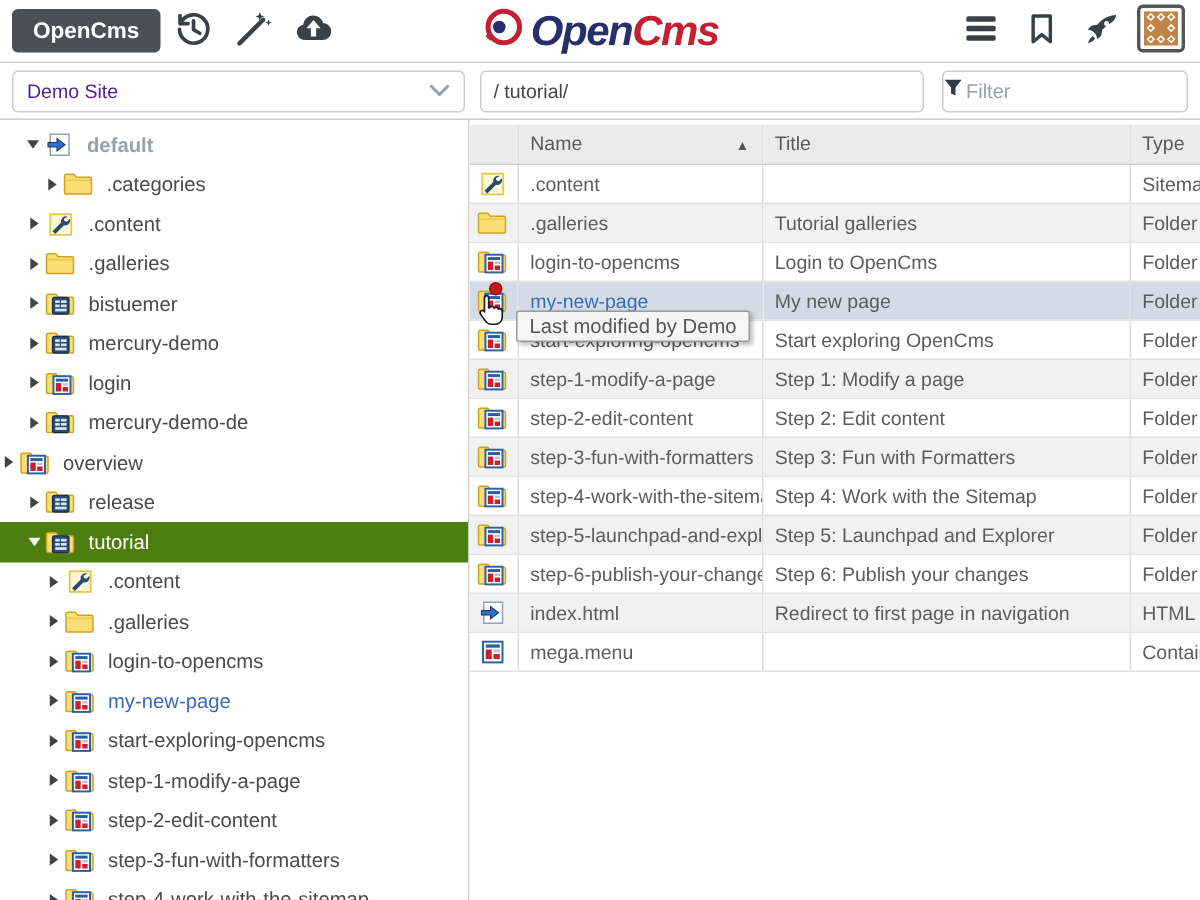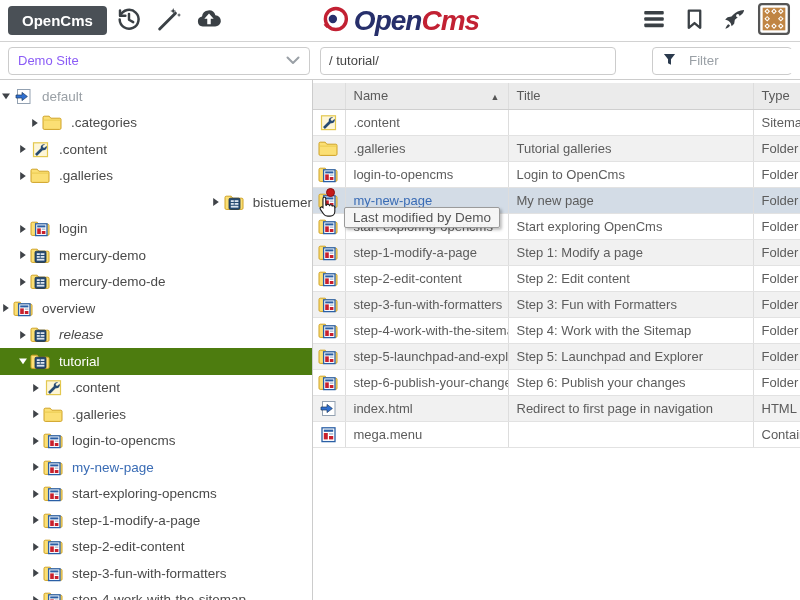--- a/index.html
+++ b/index.html
@@ -18,27 +18,27 @@
   .logo { position:absolute; left:50%; transform:translateX(-50%);
     display:flex; align-items:center; gap:3px; user-select:none; }
   .logo-text { font-size:28px; font-weight:bold; letter-spacing:-1px;font-style:italic; }
   .logo-open { color:#272f6b; } .logo-cms { color:#c22133; }
 
   
   .toolbar2 { height:38px; background:#fff; border-bottom:1px solid #ccc;
     display:flex; align-items:center; padding:0 8px; gap:10px; }
   .site-select { width:302px; height:28px; border:1px solid #ccc; border-radius:4px;
     display:flex; align-items:center; justify-content:space-between; padding:0 9px;
-    font-size:13px; color:#8b5cf6; cursor:pointer; background:#fff; }
+    font-size:13px; color:#4c1d95; cursor:pointer; background:#fff; }
   .path-input, .filter-input { height:28px; border:1px solid #ccc; border-radius:4px;
     font-size:13px; color:#444; padding:0 8px; outline:none;
     font-family:"Liberation Sans", sans-serif; }
   .path-input { width:296px; }
-  .filter-box { margin-left:auto; width:140px; height:28px; border:1px solid #ccc;
-    border-radius:4px; display:flex; align-items:center; padding:0 10px; gap:13px; background:#fff; }
+  .filter-box { margin-left:auto; width:164px; height:28px; border:1px solid #ccc;
+    border-radius:4px; display:flex; align-items:center; padding:0 0; gap:2px; background:#fff; }
   .filter-box input { border:none; width:110px; height:24px; padding:0; }
   .filter-box input::placeholder { color:#9aa0a6; }
 
   
   .main { display:flex; height:520px; }
 
   
   .tree-panel { width:313px; border-right:1px solid #ccc; padding-top:3px;
     overflow:hidden; background:#fff; }
   .tree-row { height:26.5px; display:flex; align-items:center; font-size:13.5px;
@@ -201,21 +201,21 @@
       <svg width="13" height="13" viewBox="0 0 14 14">
           <path d="M1 1.2h12L8.6 6.8v5.8l-3.2-1.5V6.8z" fill="#2b3a4d"></path>
         </svg>
     </span>
     <input type="text" placeholder="Filter" style="">
   </div>
 </div>
 
 <div class="main">
   <div class="tree-panel" id="tree">
-      <div class="tree-row" style="padding-left: 0;">
+      <div class="tree-row" style="padding-left: 16px; font-weight: bold;">
         <span class="expander">
           <svg width="10" height="8" viewBox="0 0 10 8">
             <path d="M1 1.5h8L5 7.2z" fill="currentColor"></path>
           </svg>
         </span>
         <span class="tree-icon">
           <svg width="20" height="17" viewBox="0 0 20 17">
             <rect x="4.5" y="1.5" width="12.5" height="14" fill="#fff" stroke="#93a1b1"></rect>
             <path d="M3 7h6V4.4l5.4 4.1L9 12.6V10H3z" fill="#2f6fd0" stroke="#1d3a5e" stroke-width=".7"></path>
           </svg>
@@ -257,21 +257,21 @@
           </svg>
         </span>
         <span class="tree-icon">
           <svg width="20" height="17" viewBox="0 0 20 17">
             <path d="M1 3.4c0-.7.5-1.2 1.2-1.2h5l1.6 2h9.1c.6 0 1.1.5 1.1 1.1v8.9c0 .7-.5 1.2-1.2 1.2H2.2c-.7 0-1.2-.5-1.2-1.2z" fill="#fbdf74" stroke="#cfa226"></path>
             <path d="M1.3 6.1h17.4" stroke="#e9c94e" stroke-width="1"></path>
           </svg>
         </span>
         <span class="tree-label">.galleries</span>
       </div>
-      <div class="tree-row" style="padding-left: 17px; justify-content: flex-end;">
+      <div class="tree-row" style="padding-left: 17px;">
         <span class="expander">
           <svg width="8" height="10" viewBox="0 0 8 10">
             <path d="M1.2 1l5.6 4-5.6 4z" fill="currentColor"></path>
           </svg>
         </span>
         <span class="tree-icon">
           <svg width="20" height="17" viewBox="0 0 20 17">
             <path d="M1 3.4c0-.7.5-1.2 1.2-1.2h5l1.6 2h9.1c.6 0 1.1.5 1.1 1.1v8.9c0 .7-.5 1.2-1.2 1.2H2.2c-.7 0-1.2-.5-1.2-1.2z" fill="#fbdf74" stroke="#cfa226"></path>
             <rect x="5" y="4.2" width="11" height="11.2" rx="1.4" fill="#274b72" stroke="#16304d" stroke-width=".8"></rect>
             <rect x="6.8" y="6.2" width="3" height="1.8" fill="#dbe4ee"></rect>
@@ -285,57 +285,57 @@
       </div>
       <div class="tree-row" style="padding-left: 17px;">
         <span class="expander">
           <svg width="8" height="10" viewBox="0 0 8 10">
             <path d="M1.2 1l5.6 4-5.6 4z" fill="currentColor"></path>
           </svg>
         </span>
         <span class="tree-icon">
           <svg width="20" height="17" viewBox="0 0 20 17">
             <path d="M1 3.4c0-.7.5-1.2 1.2-1.2h5l1.6 2h9.1c.6 0 1.1.5 1.1 1.1v8.9c0 .7-.5 1.2-1.2 1.2H2.2c-.7 0-1.2-.5-1.2-1.2z" fill="#fbdf74" stroke="#cfa226"></path>
-            <rect x="5.6" y="3.8" width="11.4" height="11.8" fill="#fff" stroke="#2a5fa5" stroke-width="1.3"></rect>
-            <rect x="7.2" y="5.4" width="8.2" height="2" fill="#2a5fa5"></rect>
-            <rect x="7.2" y="8.4" width="3.6" height="5.6" fill="#c8202c"></rect>
-            <rect x="11.8" y="8.4" width="3.6" height="1.6" fill="#b9c6d6"></rect>
-            <rect x="11.8" y="11" width="3.6" height="3" fill="#c8202c"></rect>
-          </svg>
-        </span>
-        <span class="tree-label">login</span>
-      </div>
-      <div class="tree-row" style="padding-left: 17px;">
-        <span class="expander">
-          <svg width="8" height="10" viewBox="0 0 8 10">
-            <path d="M1.2 1l5.6 4-5.6 4z" fill="currentColor"></path>
-          </svg>
-        </span>
-        <span class="tree-icon">
-          <svg width="20" height="17" viewBox="0 0 20 17">
-            <path d="M1 3.4c0-.7.5-1.2 1.2-1.2h5l1.6 2h9.1c.6 0 1.1.5 1.1 1.1v8.9c0 .7-.5 1.2-1.2 1.2H2.2c-.7 0-1.2-.5-1.2-1.2z" fill="#fbdf74" stroke="#cfa226"></path>
             <rect x="5" y="4.2" width="11" height="11.2" rx="1.4" fill="#274b72" stroke="#16304d" stroke-width=".8"></rect>
             <rect x="6.8" y="6.2" width="3" height="1.8" fill="#dbe4ee"></rect>
             <rect x="10.6" y="6.2" width="3.8" height="1.8" fill="#dbe4ee"></rect>
             <rect x="6.8" y="9" width="3" height="1.8" fill="#dbe4ee"></rect>
             <rect x="10.6" y="9" width="3.8" height="1.8" fill="#dbe4ee"></rect>
             <rect x="6.8" y="11.8" width="7.6" height="1.8" fill="#dbe4ee"></rect>
           </svg>
         </span>
         <span class="tree-label">mercury-demo</span>
       </div>
       <div class="tree-row" style="padding-left: 17px;">
         <span class="expander">
           <svg width="8" height="10" viewBox="0 0 8 10">
             <path d="M1.2 1l5.6 4-5.6 4z" fill="currentColor"></path>
           </svg>
         </span>
         <span class="tree-icon">
           <svg width="20" height="17" viewBox="0 0 20 17">
             <path d="M1 3.4c0-.7.5-1.2 1.2-1.2h5l1.6 2h9.1c.6 0 1.1.5 1.1 1.1v8.9c0 .7-.5 1.2-1.2 1.2H2.2c-.7 0-1.2-.5-1.2-1.2z" fill="#fbdf74" stroke="#cfa226"></path>
+            <rect x="5.6" y="3.8" width="11.4" height="11.8" fill="#fff" stroke="#2a5fa5" stroke-width="1.3"></rect>
+            <rect x="7.2" y="5.4" width="8.2" height="2" fill="#2a5fa5"></rect>
+            <rect x="7.2" y="8.4" width="3.6" height="5.6" fill="#c8202c"></rect>
+            <rect x="11.8" y="8.4" width="3.6" height="1.6" fill="#b9c6d6"></rect>
+            <rect x="11.8" y="11" width="3.6" height="3" fill="#c8202c"></rect>
+          </svg>
+        </span>
+        <span class="tree-label">login</span>
+      </div>
+      <div class="tree-row" style="padding-left: 17px;">
+        <span class="expander">
+          <svg width="8" height="10" viewBox="0 0 8 10">
+            <path d="M1.2 1l5.6 4-5.6 4z" fill="currentColor"></path>
+          </svg>
+        </span>
+        <span class="tree-icon">
+          <svg width="20" height="17" viewBox="0 0 20 17">
+            <path d="M1 3.4c0-.7.5-1.2 1.2-1.2h5l1.6 2h9.1c.6 0 1.1.5 1.1 1.1v8.9c0 .7-.5 1.2-1.2 1.2H2.2c-.7 0-1.2-.5-1.2-1.2z" fill="#fbdf74" stroke="#cfa226"></path>
             <rect x="5" y="4.2" width="11" height="11.2" rx="1.4" fill="#274b72" stroke="#16304d" stroke-width=".8"></rect>
             <rect x="6.8" y="6.2" width="3" height="1.8" fill="#dbe4ee"></rect>
             <rect x="10.6" y="6.2" width="3.8" height="1.8" fill="#dbe4ee"></rect>
             <rect x="6.8" y="9" width="3" height="1.8" fill="#dbe4ee"></rect>
             <rect x="10.6" y="9" width="3.8" height="1.8" fill="#dbe4ee"></rect>
             <rect x="6.8" y="11.8" width="7.6" height="1.8" fill="#dbe4ee"></rect>
           </svg>
         </span>
         <span class="tree-label">mercury-demo-de</span>
       </div>
@@ -350,21 +350,21 @@
             <path d="M1 3.4c0-.7.5-1.2 1.2-1.2h5l1.6 2h9.1c.6 0 1.1.5 1.1 1.1v8.9c0 .7-.5 1.2-1.2 1.2H2.2c-.7 0-1.2-.5-1.2-1.2z" fill="#fbdf74" stroke="#cfa226"></path>
             <rect x="5.6" y="3.8" width="11.4" height="11.8" fill="#fff" stroke="#2a5fa5" stroke-width="1.3"></rect>
             <rect x="7.2" y="5.4" width="8.2" height="2" fill="#2a5fa5"></rect>
             <rect x="7.2" y="8.4" width="3.6" height="5.6" fill="#c8202c"></rect>
             <rect x="11.8" y="8.4" width="3.6" height="1.6" fill="#b9c6d6"></rect>
             <rect x="11.8" y="11" width="3.6" height="3" fill="#c8202c"></rect>
           </svg>
         </span>
         <span class="tree-label">overview</span>
       </div>
-      <div class="tree-row" style="padding-left: 17px; font-style: italic;">
+      <div class="tree-row" style="padding-left: 17px;">
         <span class="expander">
           <svg width="8" height="10" viewBox="0 0 8 10">
             <path d="M1.2 1l5.6 4-5.6 4z" fill="currentColor"></path>
           </svg>
         </span>
         <span class="tree-icon">
           <svg width="20" height="17" viewBox="0 0 20 17">
             <path d="M1 3.4c0-.7.5-1.2 1.2-1.2h5l1.6 2h9.1c.6 0 1.1.5 1.1 1.1v8.9c0 .7-.5 1.2-1.2 1.2H2.2c-.7 0-1.2-.5-1.2-1.2z" fill="#fbdf74" stroke="#cfa226"></path>
             <rect x="5" y="4.2" width="11" height="11.2" rx="1.4" fill="#274b72" stroke="#16304d" stroke-width=".8"></rect>
             <rect x="6.8" y="6.2" width="3" height="1.8" fill="#dbe4ee"></rect>

